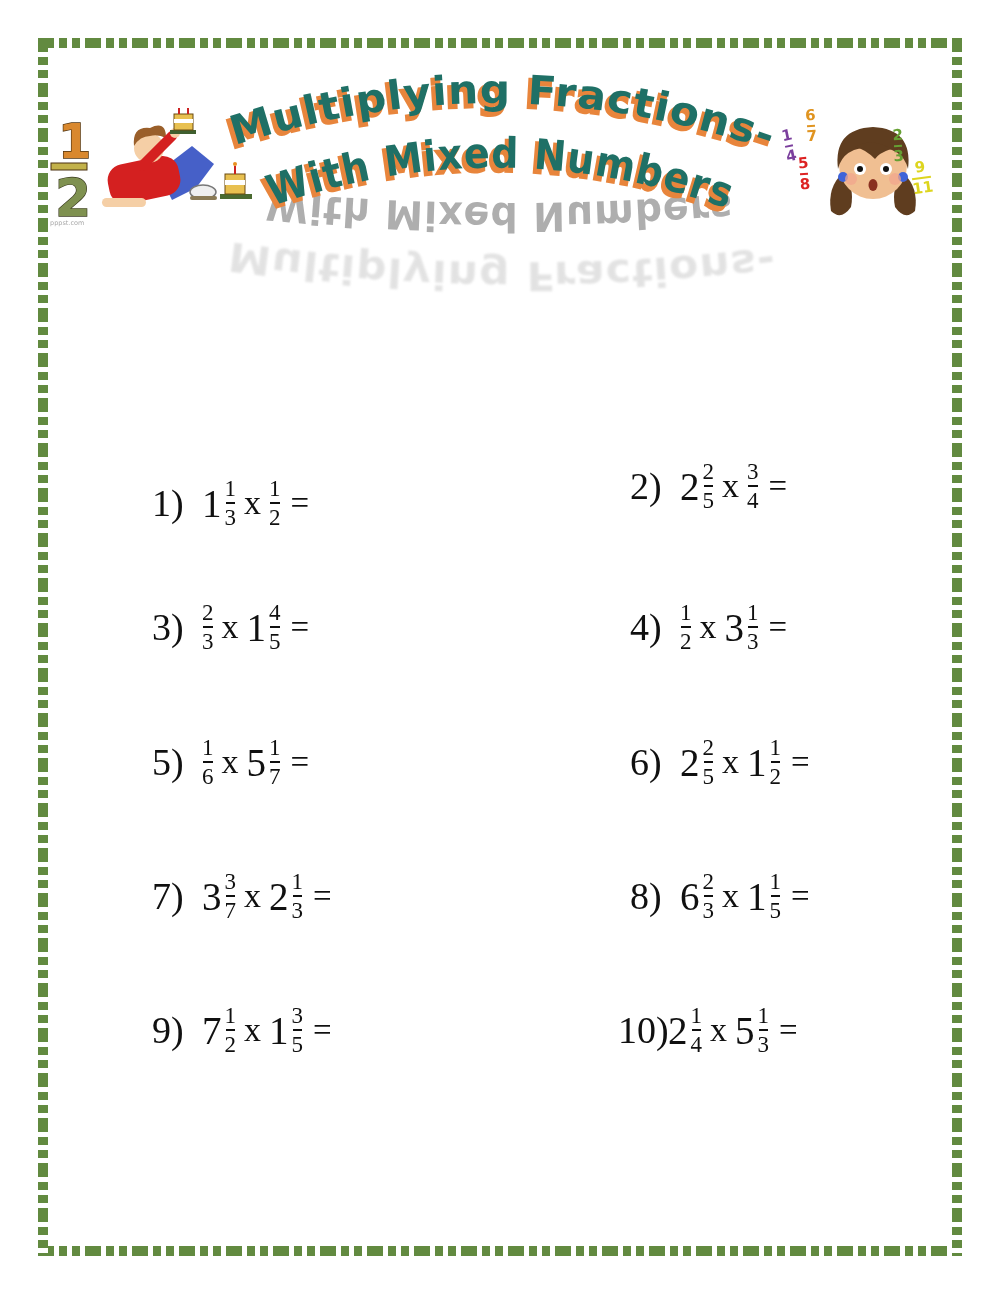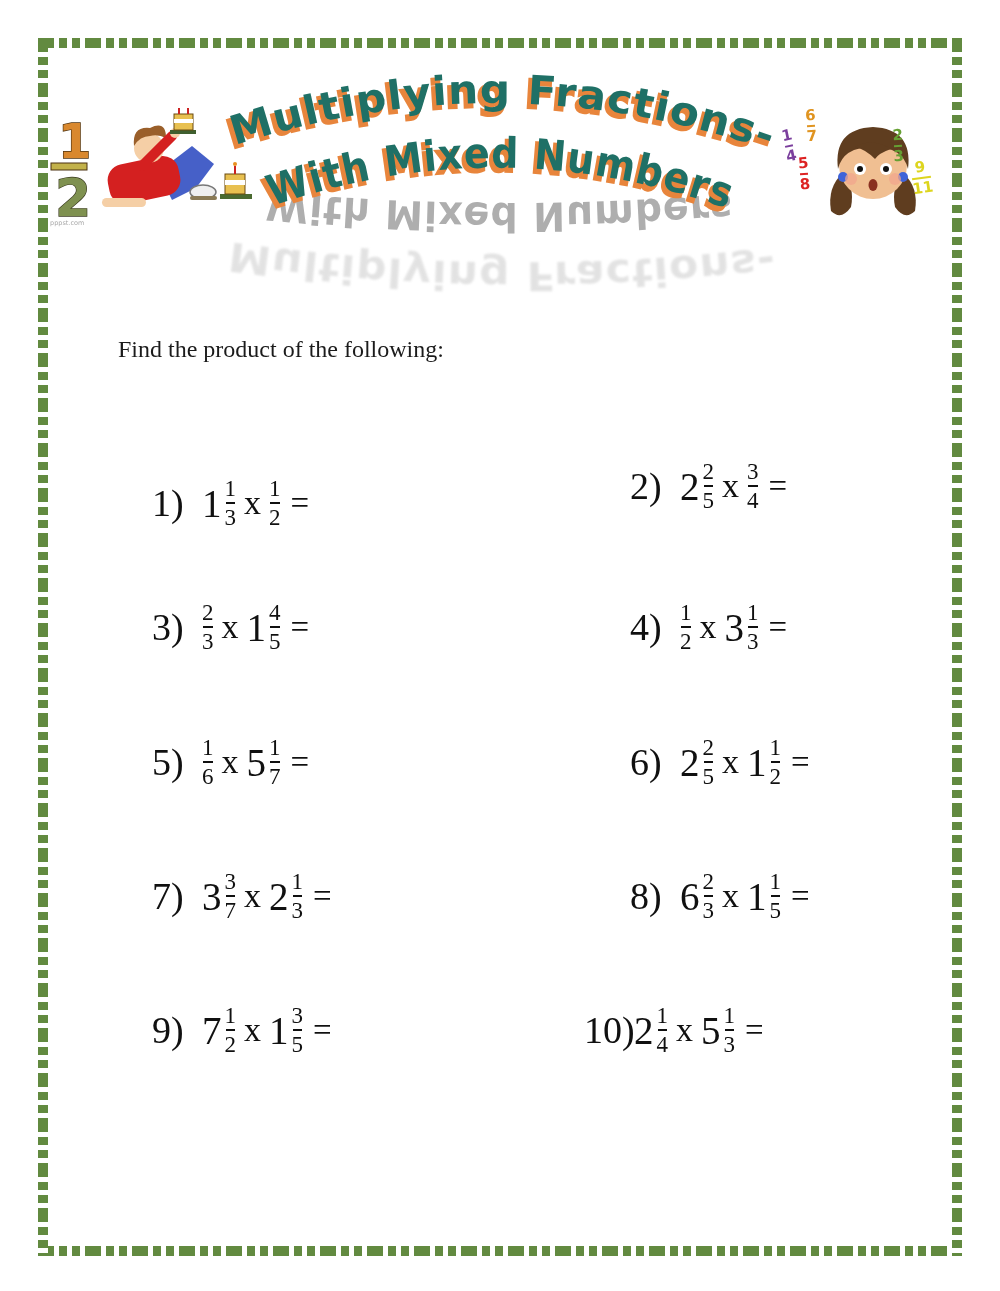--- a/index.html
+++ b/index.html
@@ -175,21 +175,20 @@
         <span class="fbar"></span>
         <span class="den">3</span>
       </span>
       <span class="frac gfrac" style="color: rgb(221, 213, 30); font-size: 15px; left: 911px; top: 160px; transform: rotate(-8deg);">
         <span class="num">9</span>
         <span class="fbar"></span>
         <span class="den">11</span>
       </span>
     </div>
 
-  <div class="instruction">Find the product of the following:</div>
 
   <div id="problems">
       <div class="problem" style="left: 152px; top: 465px;">
         <span class="pnum">1)</span>
         <span class="equation">
           <span class="term">
             <span class="whole">1</span>
             <span class="frac">
               <span class="num">1</span>
               <span class="fbar"></span>
@@ -380,21 +379,21 @@
             <span class="whole">1</span>
             <span class="frac">
               <span class="num">3</span>
               <span class="fbar"></span>
               <span class="den">5</span>
             </span>
           </span>
           <span class="eqs">=</span>
         </span>
       </div>
-      <div class="problem" style="left: 584px; top: 992px;">
+      <div class="problem" style="left: 618px; top: 992px;">
         <span class="pnum">10)</span>
         <span class="equation">
           <span class="term">
             <span class="whole">2</span>
             <span class="frac">
               <span class="num">1</span>
               <span class="fbar"></span>
               <span class="den">4</span>
             </span>
           </span>

